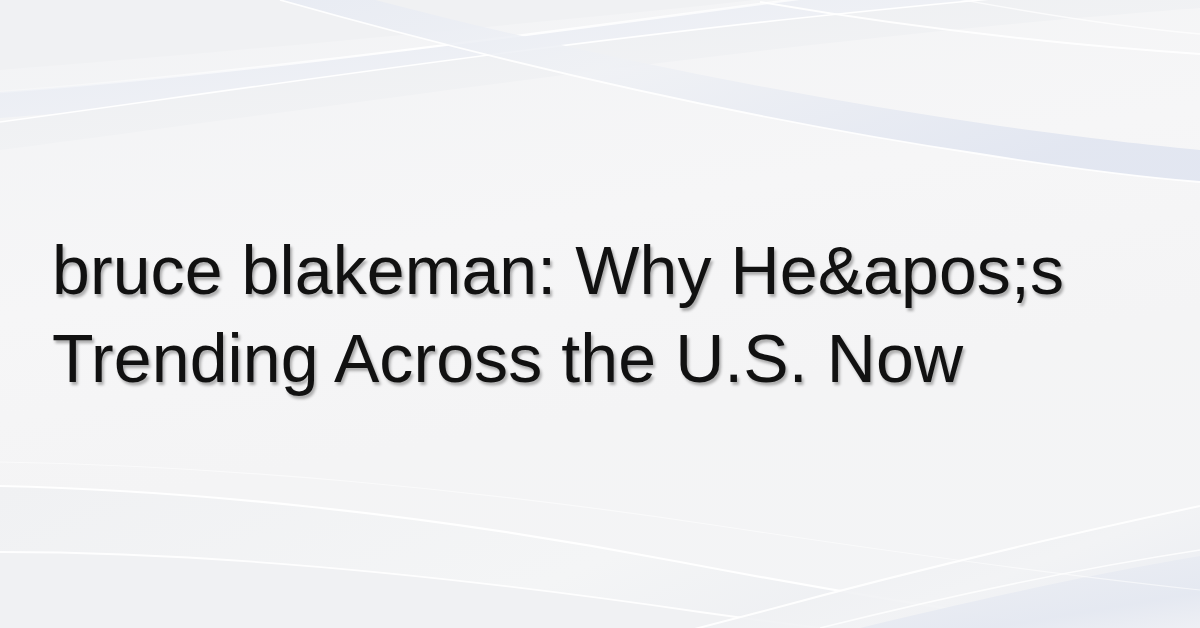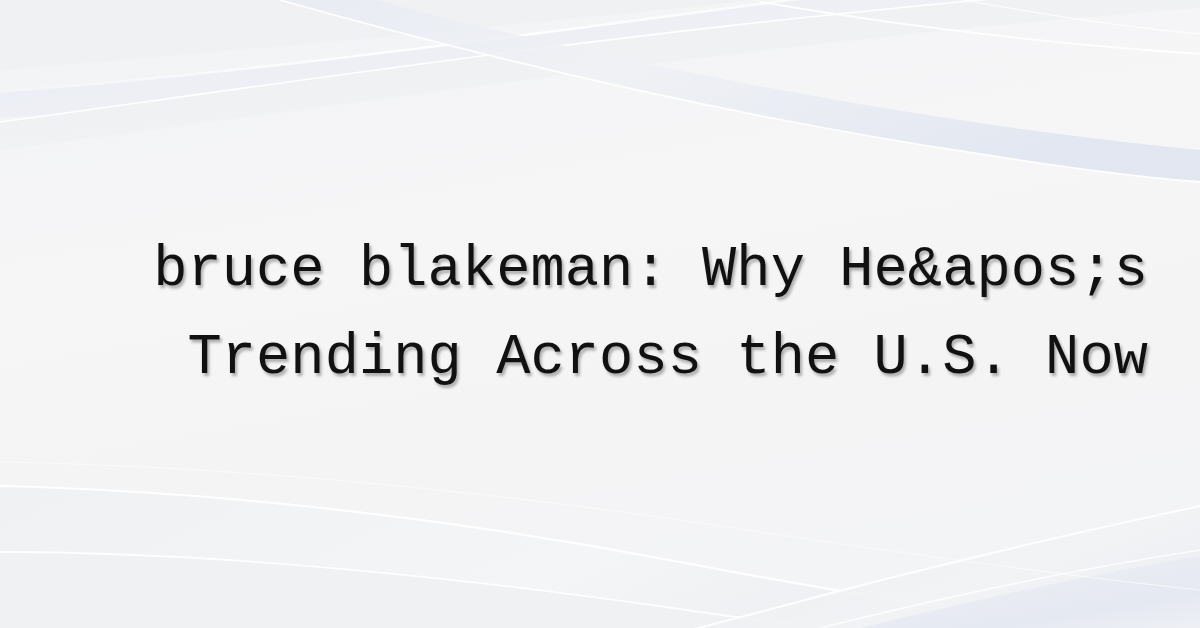--- a/index.html
+++ b/index.html
@@ -46,23 +46,23 @@
     height: 628px;
     display: flex;
     align-items: center;
     justify-content: center;
     padding: 0 52px;
     box-sizing: border-box;
   }
 
   #headline {
     width: 100%;
-    text-align: right;
-    font-family: Liberation Mono, monospace;
-    font-size: 57px;
+    text-align: left;
+    font-family: Liberation Sans, sans-serif;
+    font-size: 68px;
     line-height: 88px;
     font-weight: 400;
     color: #111111;
     letter-spacing: 0.1px;
     text-shadow: 2px 3px 3px rgba(0, 0, 0, 0.30);
     white-space: pre-line;
     word-break: normal;
   }
 </style>
 </head>

